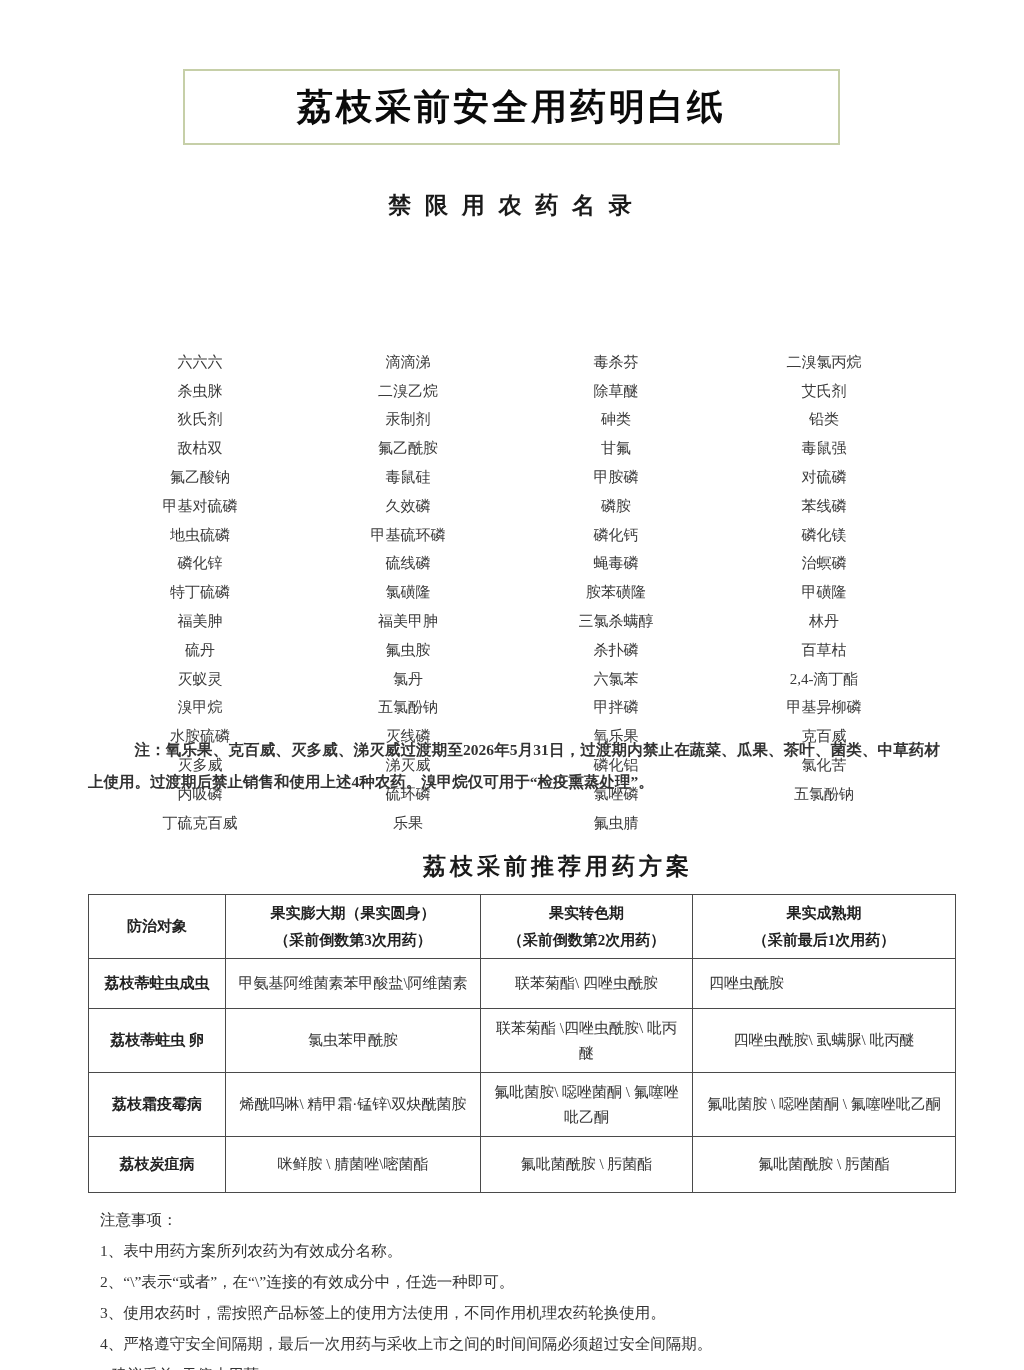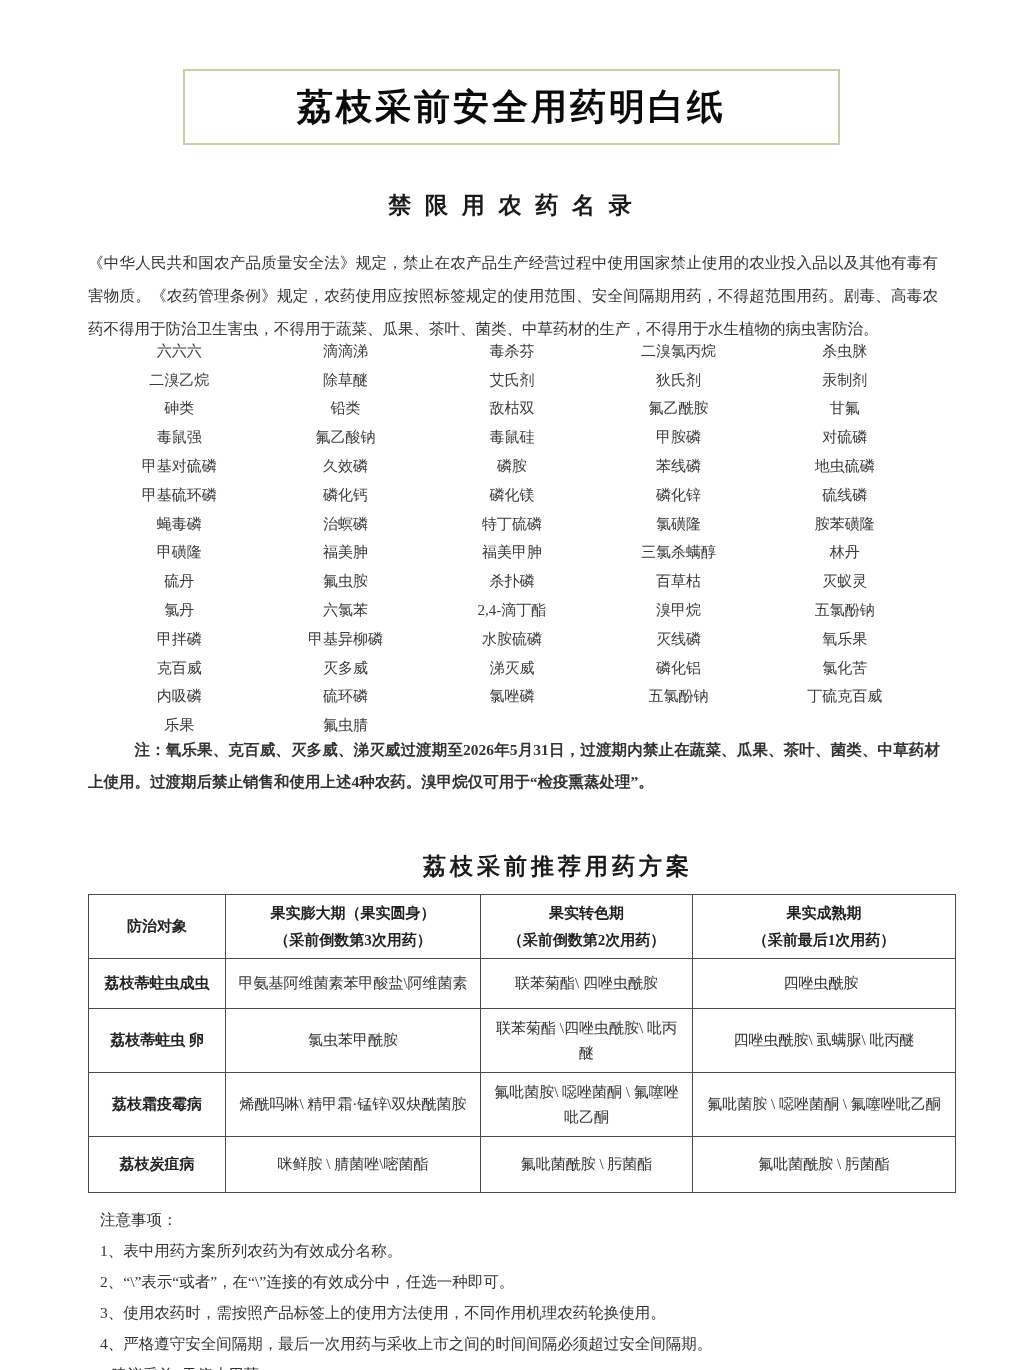--- a/index.html
+++ b/index.html
@@ -30,22 +30,22 @@
   .sec2{top:843px;padding-left:46px;}
 
   
   .intro{
     position:absolute;left:88px;top:222px;width:850px;
     font-size:15.5px;line-height:33px;text-align:justify;color:#333;
   }
 
   
   .pest-grid{
-    position:absolute;left:96px;top:329px;width:832px;
-    display:grid;grid-template-columns:repeat(5,1fr);grid-auto-rows:28.8px;
+    position:absolute;left:96px;top:340px;width:832px;
+    display:grid;grid-template-columns:repeat(4,1fr);grid-auto-rows:28.8px;
     font-size:15px;color:#3a3a3a;
   }
   .pest-item{display:flex;align-items:center;justify-content:center;white-space:nowrap;}
 
   
   .note1{
     position:absolute;left:88px;top:710px;width:852px;
     font-size:15.5px;line-height:32px;text-align:justify;
     text-indent:3em;color:#333;font-weight:bold;
   }
@@ -65,42 +65,41 @@
   }
   .rec-table thead tr{height:64px;}
   .rec-table thead th{font-weight:bold;text-align:center;color:#222;}
   .rec-table .h2{margin-top:8px;font-weight:bold;}
   .rec-table tbody tr:nth-child(1){height:50px;}
   .rec-table tbody tr:nth-child(2){height:64px;}
   .rec-table tbody tr:nth-child(3){height:64px;}
   .rec-table tbody tr:nth-child(4){height:56px;}
   .rec-table tbody td{text-align:center;line-height:25px;}
   .rec-table tbody td:first-child{font-weight:bold;color:#222;}
-  .rec-table tbody tr:nth-child(1) td:nth-child(4){text-align:center;padding-left:2px;}
+  .rec-table tbody tr:nth-child(1) td:nth-child(4){text-align:left;padding-left:16px;}
 
   
   .notes{
     position:absolute;left:100px;top:1196px;width:840px;
     font-size:15.5px;color:#333;
   }
   .notes-heading{line-height:31px;}
   .note-item{line-height:31px;}
 </style>
 </head>
 <body>
 
 <div class="page">
 
   <div class="title-box">
     <span class="title-text">荔枝采前安全用药明白纸</span>
   </div>
 
   <div class="sec-heading sec1">禁 限 用 农 药 名 录</div>
 
-  <p class="intro">《中华人民共和国农产品质量安全法》规定，禁止在农产品生产经营过程中使用国家禁止使用的农业投入品以及其他有毒有害物质。《农药管理条例》规定，农药使用应按照标签规定的使用范围、安全间隔期用药，不得超范围用药。剧毒、高毒农药不得用于防治卫生害虫，不得用于蔬菜、瓜果、茶叶、菌类、中草药材的生产，不得用于水生植物的病虫害防治。</p>
 
   <div class="pest-grid">
       <div class="pest-item">六六六</div>
       <div class="pest-item">滴滴涕</div>
       <div class="pest-item">毒杀芬</div>
       <div class="pest-item">二溴氯丙烷</div>
       <div class="pest-item">杀虫脒</div>
       <div class="pest-item">二溴乙烷</div>
       <div class="pest-item">除草醚</div>
       <div class="pest-item">艾氏剂</div>

